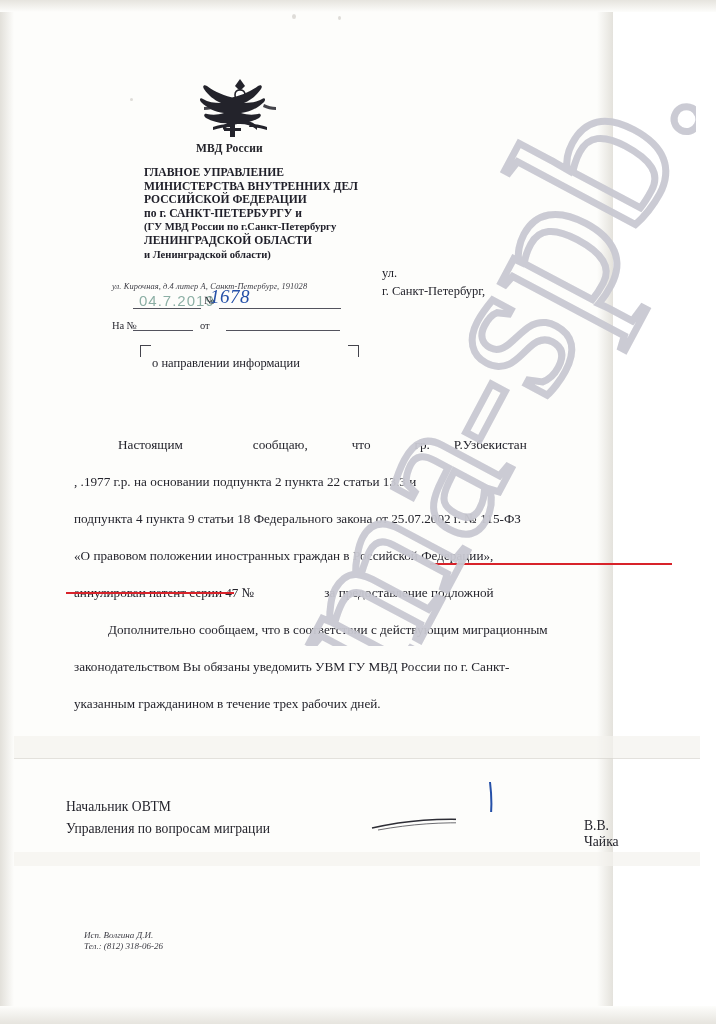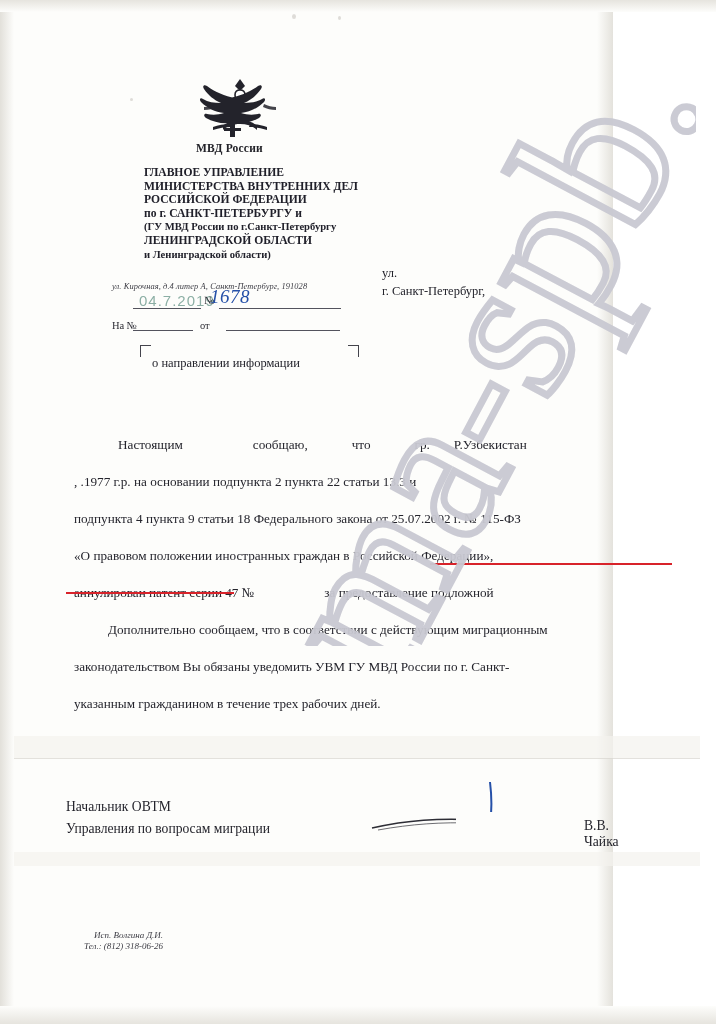--- a/index.html
+++ b/index.html
@@ -229,21 +229,20 @@
 
   
   #executor {
     position: absolute;
     left: 84px; top: 930px;
     font-family: "Liberation Serif", serif;
     font-style: italic;
     font-size: 9px;
     line-height: 11px;
     color: #3a3a42;
-    text-align: right;
   }
 
   
   #watermark {
     position: absolute;
     left: 96px; top: 86px;
     width: 600px; height: 560px;
     pointer-events: none;
   }
   #watermark text {

